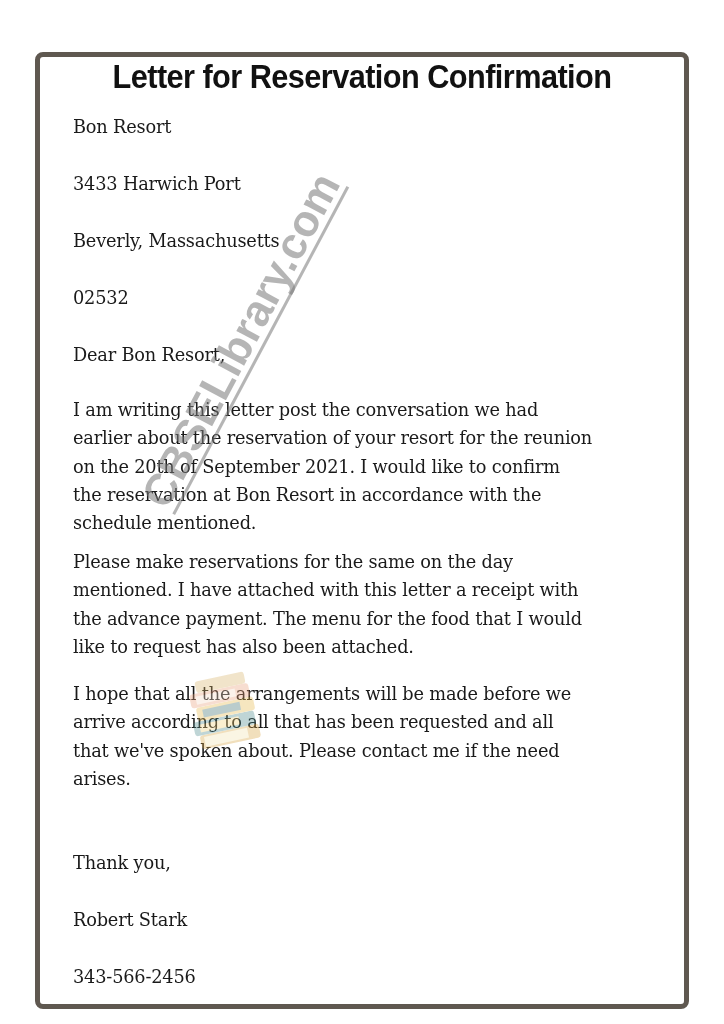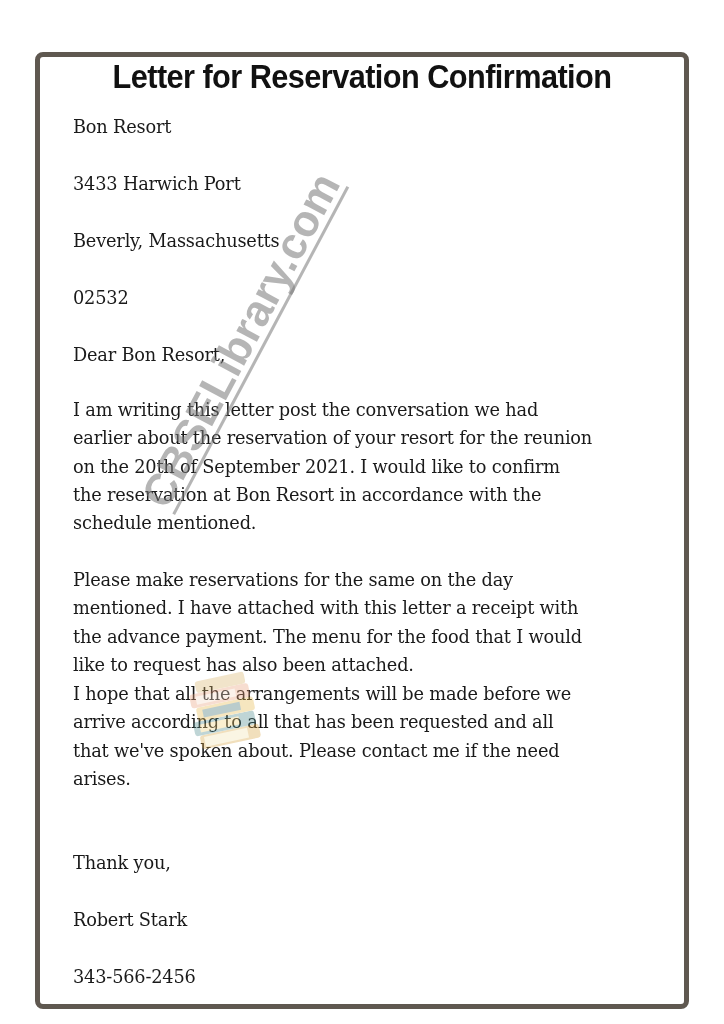--- a/index.html
+++ b/index.html
@@ -83,21 +83,21 @@
 <div class="line" style="top:344px">Dear Bon Resort,</div>
 
 <div class="para" style="top:396px">
   <span>I am writing this letter post the conversation we had</span>
   <span>earlier about the reservation of your resort for the reunion</span>
   <span>on the 20th of September 2021. I would like to confirm</span>
   <span>the reservation at Bon Resort in accordance with the</span>
   <span>schedule mentioned.</span>
 </div>
 
-<div class="para" style="top:566px">
+<div class="para" style="top:548px">
   <span>Please make reservations for the same on the day</span>
   <span>mentioned. I have attached with this letter a receipt with</span>
   <span>the advance payment. The menu for the food that I would</span>
   <span>like to request has also been attached.</span>
 </div>
 
 <div class="para" style="top:680px">
   <span>I hope that all the arrangements will be made before we</span>
   <span>arrive according to all that has been requested and all</span>
   <span>that we've spoken about. Please contact me if the need</span>

